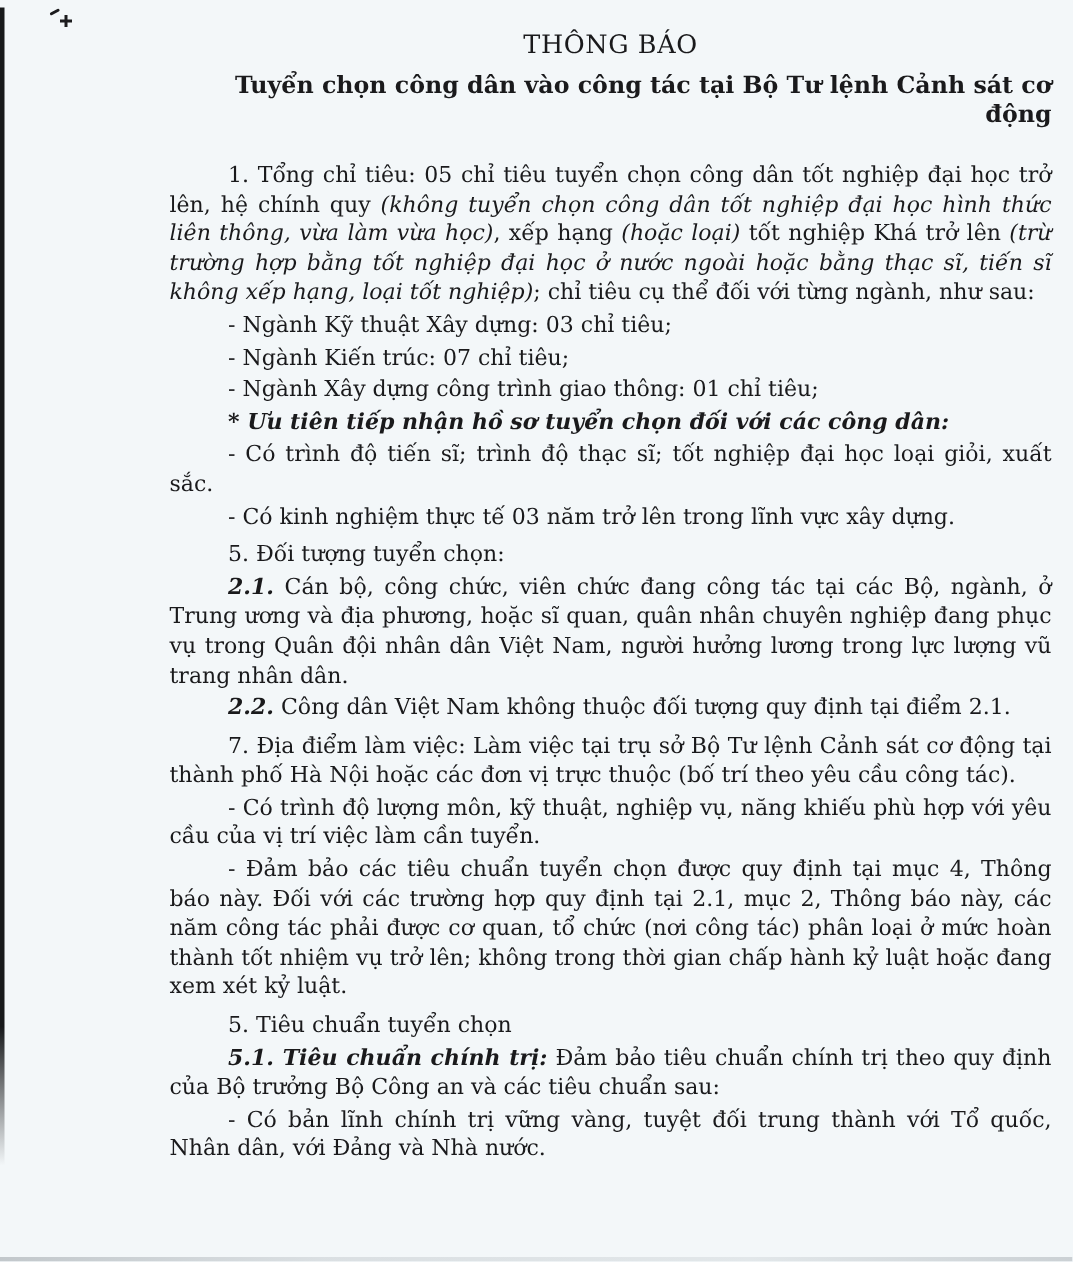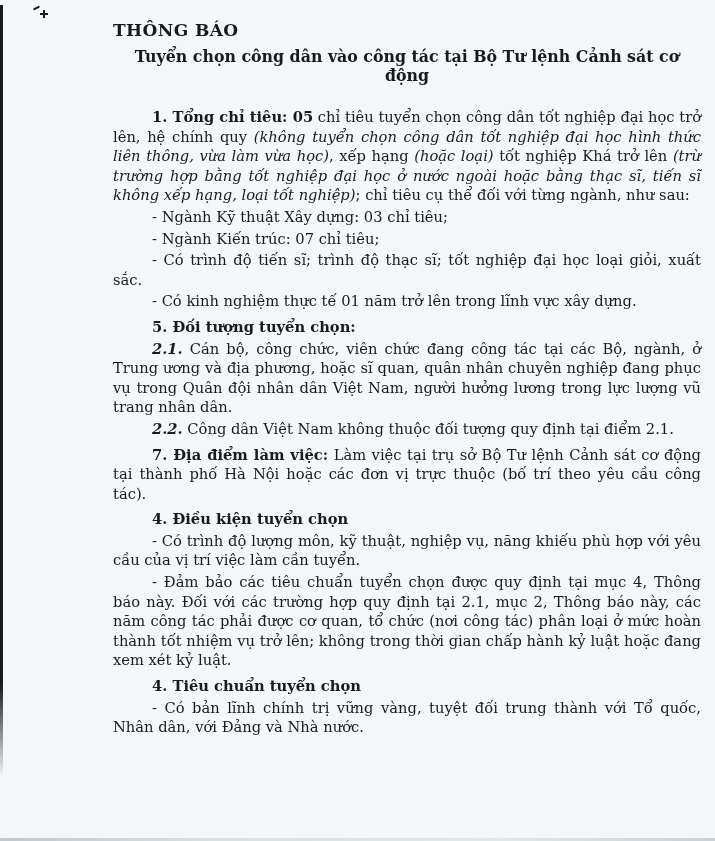--- a/index.html
+++ b/index.html
@@ -27,65 +27,67 @@
     opacity:.55;
   }
   .ink{position:absolute;background:#1c1c1e;}
   .ink1{left:33px;top:7px;width:7px;height:2px;transform:rotate(-28deg);border-radius:1px;}
   .ink2{left:43px;top:10px;width:2px;height:8px;}
   .ink3{left:40px;top:13px;width:8px;height:2px;}
   .content{
     position:absolute;left:113px;top:20px;width:588px;
   }
   .title{
-    margin:0;
-    font-size:17px;font-weight:bold;letter-spacing:.4px;
+    margin:0;text-align:center;
+    font-size:17px;font-weight:normal;letter-spacing:.4px;
   }
   .subtitle{
-    margin:7px 0 0 0;text-align:center;
+    margin:7px 0 0 0;text-align:right;
     font-size:15.8px;font-weight:bold;
   }
   #doc-body{margin-top:22px;}
   .para{
     margin:2px 0 0 0;
     font-size:14.7px;
     line-height:19.6px;
     text-align:justify;
     text-indent:39px;
   }
   .para.section{margin-top:6px;}
   .run-n{font-weight:normal;font-style:normal;}
-  .run-b{font-weight:bold;}
+  .run-b{font-weight:normal;}
   .run-i{font-style:italic;}
   .run-bi{font-weight:bold;font-style:italic;}
 </style>
 </head>
 <body>
 
 <div class="page">
   <div class="edge-left"></div>
   <div class="ink ink1"></div>
   <div class="ink ink2"></div>
   <div class="ink ink3"></div>
 
   <div class="content">
     <h1 class="title">THÔNG BÁO</h1>
     <h2 class="subtitle">Tuyển chọn công dân vào công tác tại Bộ Tư lệnh Cảnh sát cơ động</h2>
     <div id="doc-body">
         <p class="para section"><span class="run-b">1. Tổng chỉ tiêu: 05</span><span class="run-n"> chỉ tiêu tuyển chọn công dân tốt nghiệp đại học trở lên, hệ chính quy </span><span class="run-i">(không tuyển chọn công dân tốt nghiệp đại học hình thức liên thông, vừa làm vừa học)</span><span class="run-n">, xếp hạng </span><span class="run-i">(hoặc loại)</span><span class="run-n"> tốt nghiệp Khá trở lên </span><span class="run-i">(trừ trường hợp bằng tốt nghiệp đại học ở nước ngoài hoặc bằng thạc sĩ, tiến sĩ không xếp hạng, loại tốt nghiệp)</span><span class="run-n">; chỉ tiêu cụ thể đối với từng ngành, như sau:</span></p>
         <p class="para"><span class="run-n">- Ngành Kỹ thuật Xây dựng: 03 chỉ tiêu;</span></p>
         <p class="para"><span class="run-n">- Ngành Kiến trúc: 07 chỉ tiêu;</span></p>
+        <p class="para"><span class="run-n">- Ngành Xây dựng công trình giao thông: 01 chỉ tiêu;</span></p>
+        <p class="para"><span class="run-bi">* Ưu tiên tiếp nhận hồ sơ tuyển chọn đối với các công dân:</span></p>
         <p class="para"><span class="run-n">- Có trình độ tiến sĩ; trình độ thạc sĩ; tốt nghiệp đại học loại giỏi, xuất sắc.</span></p>
-        <p class="para"><span class="run-n">- Có kinh nghiệm thực tế 01 năm trở lên trong lĩnh vực xây dựng.</span></p>
+        <p class="para"><span class="run-n">- Có kinh nghiệm thực tế 03 năm trở lên trong lĩnh vực xây dựng.</span></p>
         <p class="para section"><span class="run-b">5. Đối tượng tuyển chọn:</span></p>
         <p class="para"><span class="run-bi">2.1.</span><span class="run-n"> Cán bộ, công chức, viên chức đang công tác tại các Bộ, ngành, ở Trung ương và địa phương, hoặc sĩ quan, quân nhân chuyên nghiệp đang phục vụ trong Quân đội nhân dân Việt Nam, người hưởng lương trong lực lượng vũ trang nhân dân.</span></p>
         <p class="para"><span class="run-bi">2.2.</span><span class="run-n"> Công dân Việt Nam không thuộc đối tượng quy định tại điểm 2.1.</span></p>
         <p class="para section"><span class="run-b">7. Địa điểm làm việc:</span><span class="run-n"> Làm việc tại trụ sở Bộ Tư lệnh Cảnh sát cơ động tại thành phố Hà Nội hoặc các đơn vị trực thuộc (bố trí theo yêu cầu công tác).</span></p>
-        <p class="para section"><span class="run-b">4. Điều kiện tuyển chọn</span></p>
         <p class="para"><span class="run-n">- Có trình độ lượng môn, kỹ thuật, nghiệp vụ, năng khiếu phù hợp với yêu cầu của vị trí việc làm cần tuyển.</span></p>
         <p class="para"><span class="run-n">- Đảm bảo các tiêu chuẩn tuyển chọn được quy định tại mục 4, Thông báo này. Đối với các trường hợp quy định tại 2.1, mục 2, Thông báo này, các năm công tác phải được cơ quan, tổ chức (nơi công tác) phân loại ở mức hoàn thành tốt nhiệm vụ trở lên; không trong thời gian chấp hành kỷ luật hoặc đang xem xét kỷ luật.</span></p>
-        <p class="para section"><span class="run-b">4. Tiêu chuẩn tuyển chọn</span></p>
+        <p class="para section"><span class="run-b">5. Tiêu chuẩn tuyển chọn</span></p>
+        <p class="para"><span class="run-bi">5.1. Tiêu chuẩn chính trị:</span><span class="run-n"> Đảm bảo tiêu chuẩn chính trị theo quy định của Bộ trưởng Bộ Công an và các tiêu chuẩn sau:</span></p>
         <p class="para"><span class="run-n">- Có bản lĩnh chính trị vững vàng, tuyệt đối trung thành với Tổ quốc, Nhân dân, với Đảng và Nhà nước.</span></p>
       </div>
   </div>
 
   <div class="edge-bottom"></div>
 </div>
 
 </body></html>

